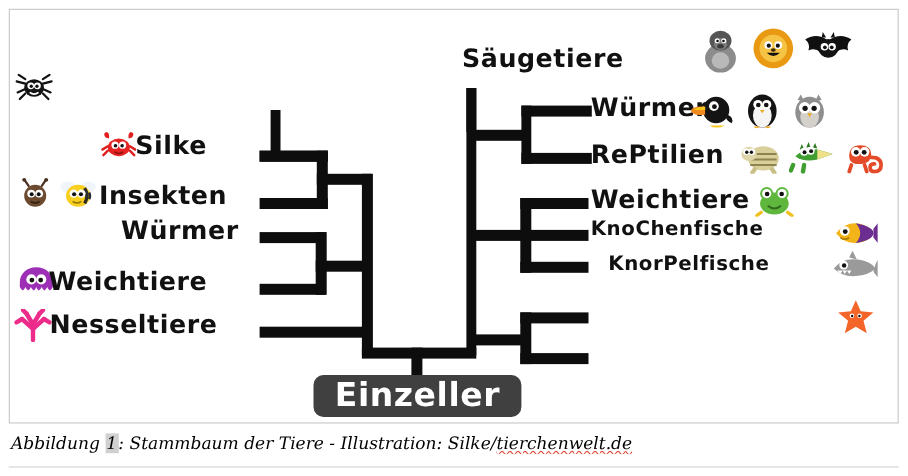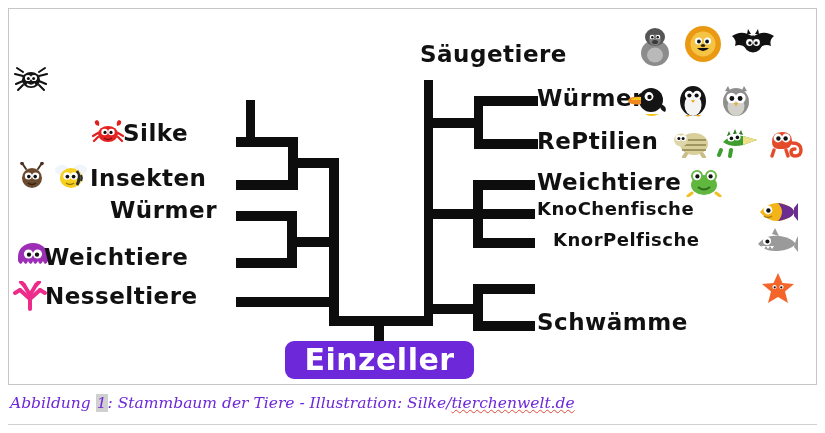--- a/index.html
+++ b/index.html
@@ -35,34 +35,34 @@
   
   .icons{position:absolute;white-space:nowrap;line-height:1;}
   .icons .ico{display:inline-block;vertical-align:middle;}
 
   
   .ln{position:absolute;background:#0d0d0d;}
 
   
   .root-box{
     position:absolute;
-    background:#6d28d9;
+    background:#404040;
     border-radius:9px;
     display:flex;align-items:center;justify-content:center;
   }
   .root-box span{
     color:#ffffff;font-family:"DejaVu Sans", sans-serif;font-weight:bold;
     font-size:30px;letter-spacing:0.5px;line-height:1;
   }
 
   
   .caption{
     position:absolute;left:10px;top:394px;width:700px;
     font-family:"DejaVu Serif", serif;
-    font-style:italic;font-size:15.5px;color:#6d28d9;white-space:nowrap;
+    font-style:italic;font-size:15.5px;color:#000000;white-space:nowrap;
   }
   .caption .numbox{background:#d0d0d0;padding:0 1px;}
   .caption .spell{
     text-decoration:underline;
     text-decoration-style:wavy;
     text-decoration-color:#e04a3a;
     text-decoration-thickness:1px;
   }
   .underline-bottom{
     position:absolute;left:8px;top:424px;width:809px;height:1px;background:#d2d2d2;
@@ -380,20 +380,19 @@
   <div class="icons" style="left:761px;top:272px;">
     <svg class="ico" width="34" height="32" viewBox="0 0 34 32">
       <path d="M17 1 L21.5 11 L33 12 L24 19.5 L27 31 L17 25 L7 31 L10 19.5 L1 12 L12.5 11 Z" fill="#f4652a"></path>
       <circle cx="13.5" cy="15" r="2.1" fill="#fff"></circle>
         <circle cx="20.5" cy="15" r="2.1" fill="#fff"></circle>
       <circle cx="13.7" cy="15.3" r="1.1" fill="#111"></circle>
         <circle cx="20.3" cy="15.3" r="1.1" fill="#111"></circle>
     </svg>
   </div>
 
-  <div class="label" style="left:537px;top:311px;">Schwämme</div>
 
   <div class="caption">
     <span>Abbildung </span><span class="numbox">1</span><span>: Stammbaum der Tiere - Illustration: Silke/</span><span class="spell">tierchenwelt.de</span>
   </div>
   <div class="underline-bottom"></div>
 
 </div>
 
 </body></html>

